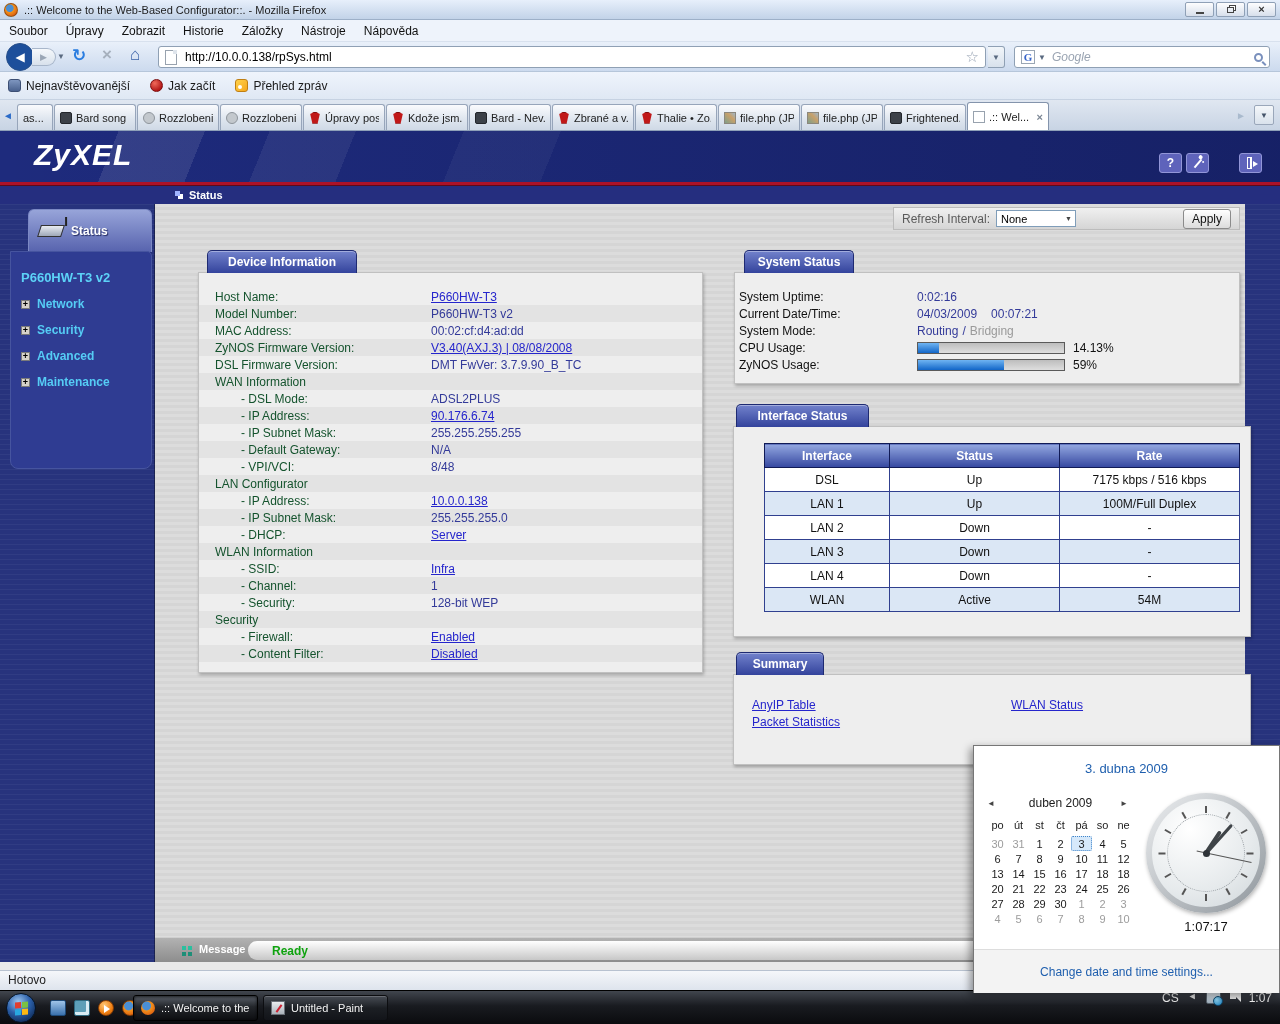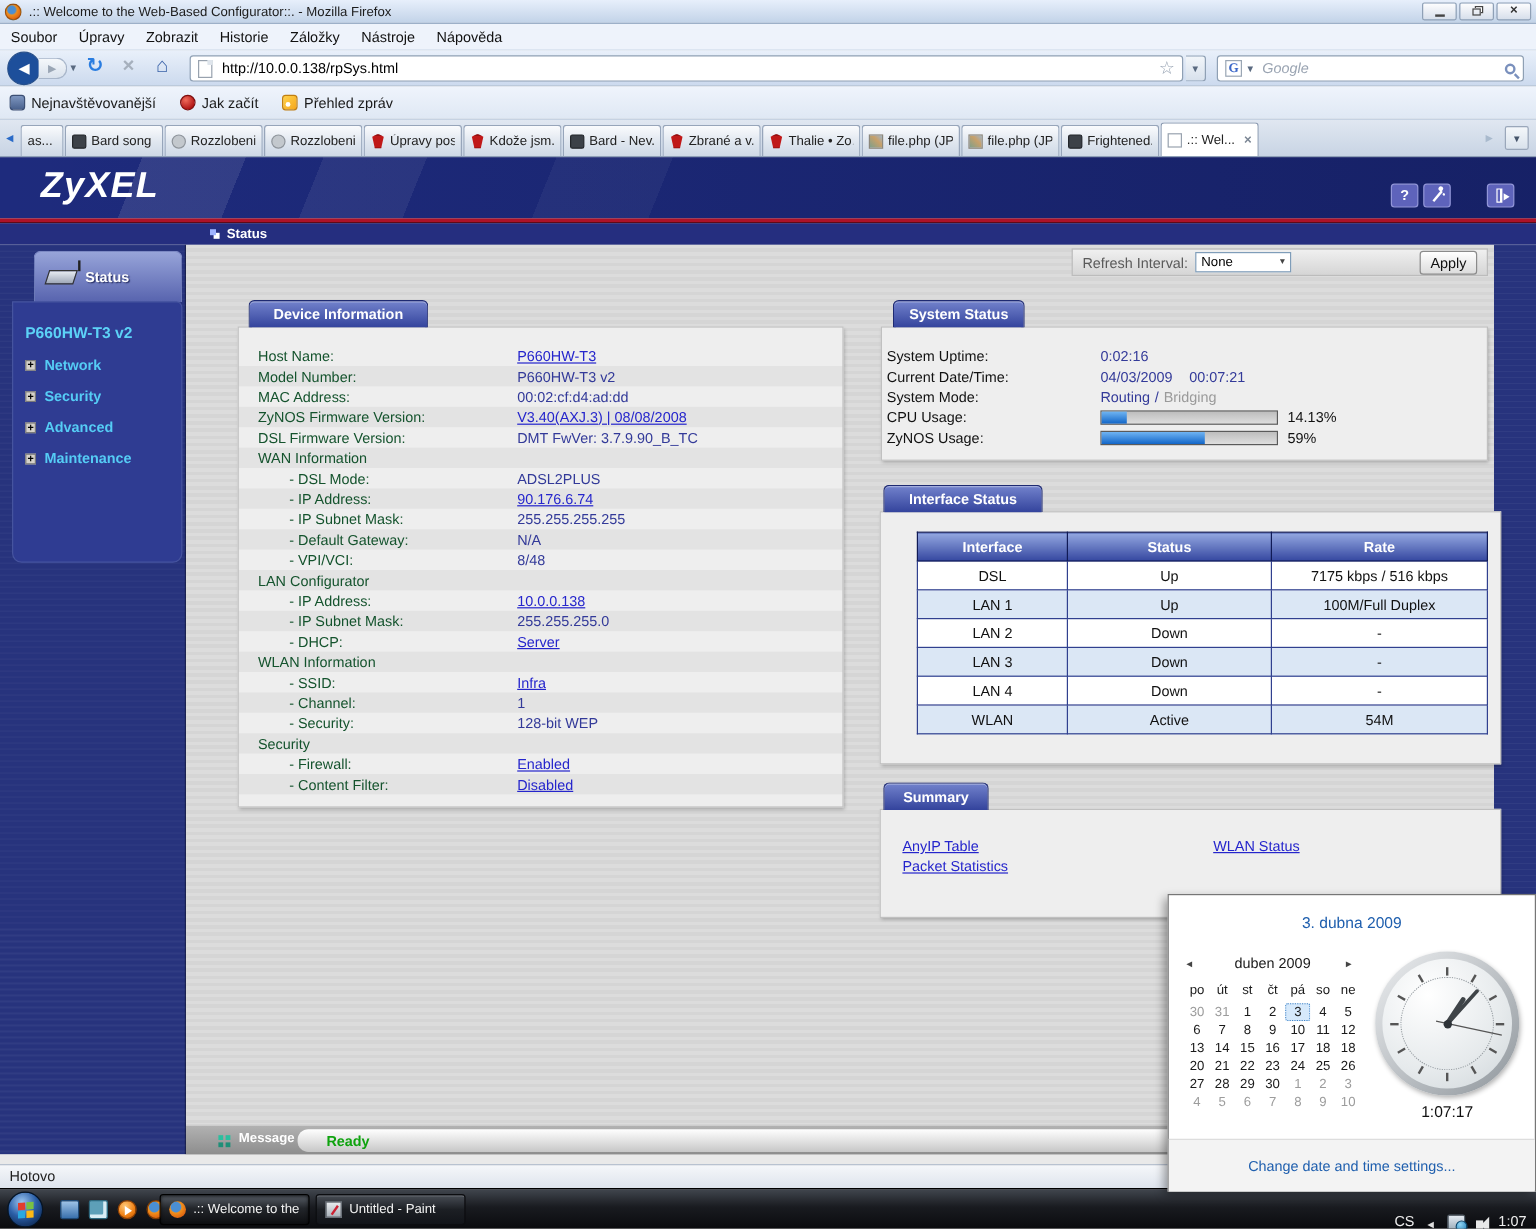--- a/index.html
+++ b/index.html
@@ -248,21 +248,21 @@
     box-shadow:inset 0 1px 0 rgba(255,255,255,.18); }
   .taskbtn.active { background:linear-gradient(#5a6069,#23262b 45%,#0d0e11);
     border-color:#000; box-shadow:inset 0 1px 3px rgba(0,0,0,.7); }
   .tb-icon { width:14px; height:14px; flex:0 0 auto; }
   .tb-icon[data-icon="firefox"] { border-radius:50%;
     background:radial-gradient(circle at 40% 35%, #4a8fd4 0 32%, #f1901b 40%, #d9570f 85%); }
   .tb-icon[data-icon="paint"] { background:linear-gradient(#e9ecef,#aab2ba); border:1px solid #6a7078; position:relative; }
   .tb-icon[data-icon="paint"]::after { content:''; position:absolute; left:6px; top:2px; width:2px; height:9px;
     background:#c23; transform:rotate(35deg); }
   .tb-label { white-space:nowrap; overflow:hidden; }
-  .tray { position:absolute; right:8px; top:0; height:34px; display:flex; align-items:flex-end; gap:9px; color:#eee; }
+  .tray { position:absolute; right:8px; top:0; height:34px; display:flex; align-items:flex-start; gap:9px; color:#eee; }
   .tray-lang { font-size:12px; }
   .tray-expand { font-size:9px; color:#ddd; }
   .tray-net { width:15px; height:13px; background:linear-gradient(#e6ecf2,#9fb0bd); border:1px solid #55606a;
     border-radius:2px; position:relative; }
   .tray-net::after { content:''; position:absolute; right:-3px; bottom:-3px; width:8px; height:8px; border-radius:50%;
     background:radial-gradient(circle at 35% 30%, #8fd4f2, #1b7ab5); border:1px solid #0e4a70; }
   .tray-speaker { width:6px; height:8px; background:#e8e8e8; position:relative; }
   .tray-speaker::before { content:''; position:absolute; left:4px; top:-3px;
     border:7px solid transparent; border-right:7px solid #e8e8e8; border-left:0; }
   .tray-time { font-size:12px; margin-left:4px; }

